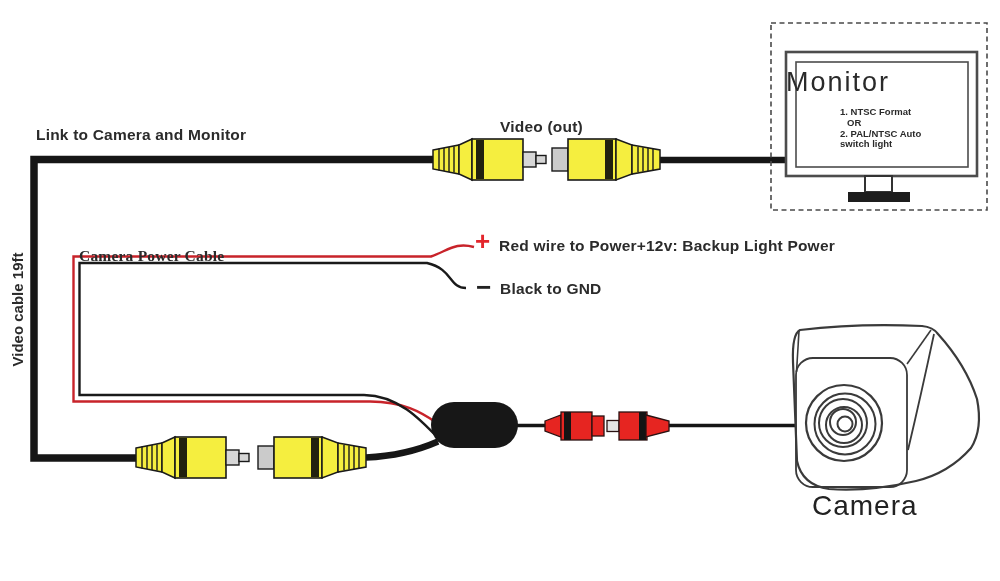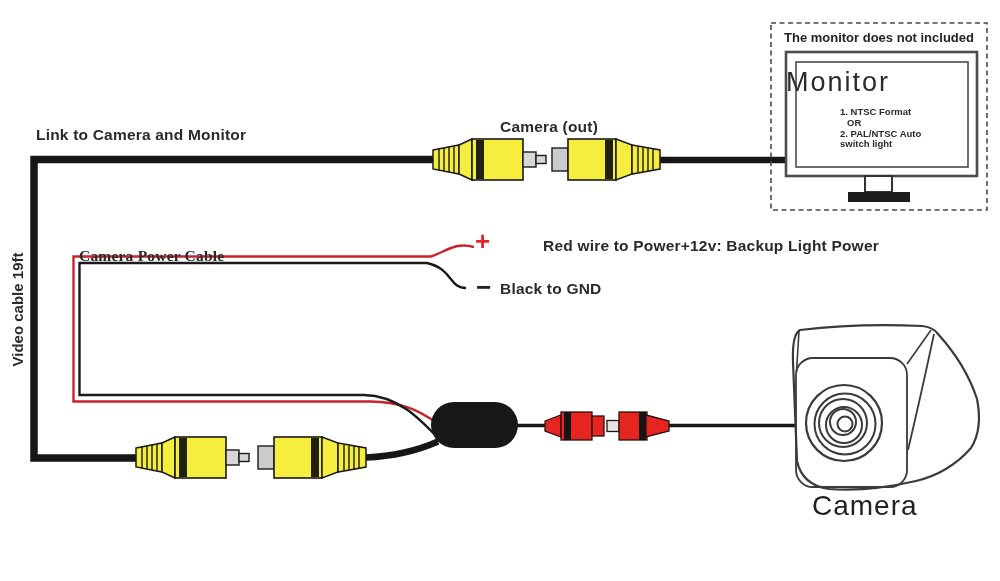--- a/index.html
+++ b/index.html
@@ -11,21 +11,21 @@
     font-family: "Liberation Sans", sans-serif;
     color: #2d2d2d;
     overflow: hidden;
   }
   #wiring-svg { position: absolute; left: 0; top: 0; }
   .lbl { position: absolute; white-space: nowrap; }
   .lbl-bold15 { font-size: 15.5px; font-weight: 700; color: #2b2b2b; letter-spacing: 0.2px; text-align: right; }
   #link-label      { left: 36px;  top: 126px; }
   #video-out-label { left: 500px; top: 118px; }
   #power-cable-label { left: 79px; top: 247px; font-family: Liberation Serif, serif; }
-  #red-wire-label  { left: 499px; top: 237px; margin-left: 44px; }
+  #red-wire-label  { left: 499px; top: 237px; }
   #black-wire-label{ left: 500px; top: 280px; }
   #plus-symbol  { left: 475px; top: 226px; font-size: 26px; font-weight: 700; color: #e3262c; }
   #minus-symbol { left: 476px; top: 272px; font-size: 26px; font-weight: 700; color: #222; }
   #video-cable-label {
     left: -53px; top: 301px; width: 140px; text-align: center;
     transform: rotate(-90deg);
     font-size: 15px; font-weight: 700; color: #2b2b2b;
   }
   #monitor-note {
     left: 771px; top: 30px; width: 216px; text-align: center;
@@ -148,35 +148,34 @@
         <circle cx="843" cy="423" r="24" stroke-width="2"></circle>
         <circle cx="844" cy="425" r="18" stroke-width="2"></circle>
         <circle cx="843" cy="422" r="13" stroke-width="2"></circle>
         <circle cx="845" cy="424" r="7.5" fill="#ffffff" stroke-width="2"></circle>
       </g>
     </g>
   </svg>
 
   <div class="lbl lbl-bold15" id="link-label">Link to Camera and Monitor</div>
 
-  <div class="lbl lbl-bold15" id="video-out-label">Camera (out)</div>
+  <div class="lbl lbl-bold15" id="video-out-label">Video (out)</div>
 
   <div class="lbl lbl-bold15" id="power-cable-label">Camera Power Cable</div>
 
   <div class="lbl" id="plus-symbol">+</div>
 
   <div class="lbl lbl-bold15" id="red-wire-label">Red wire to Power+12v: Backup Light Power</div>
 
   <div class="lbl" id="minus-symbol">−</div>
 
   <div class="lbl lbl-bold15" id="black-wire-label">Black to GND</div>
 
   <div class="lbl" id="video-cable-label">Video cable 19ft</div>
 
-  <div class="lbl" id="monitor-note">The monitor does not included</div>
 
   <div class="lbl" id="monitor-title">Monitor</div>
 
   <div class="lbl" id="monitor-format-list">
     <div>1. NTSC Format</div>
     <div class="fmt-indent-1">OR</div>
     <div>2. PAL/NTSC Auto</div>
     <div class="fmt-indent-2">switch light</div>
   </div>
 

